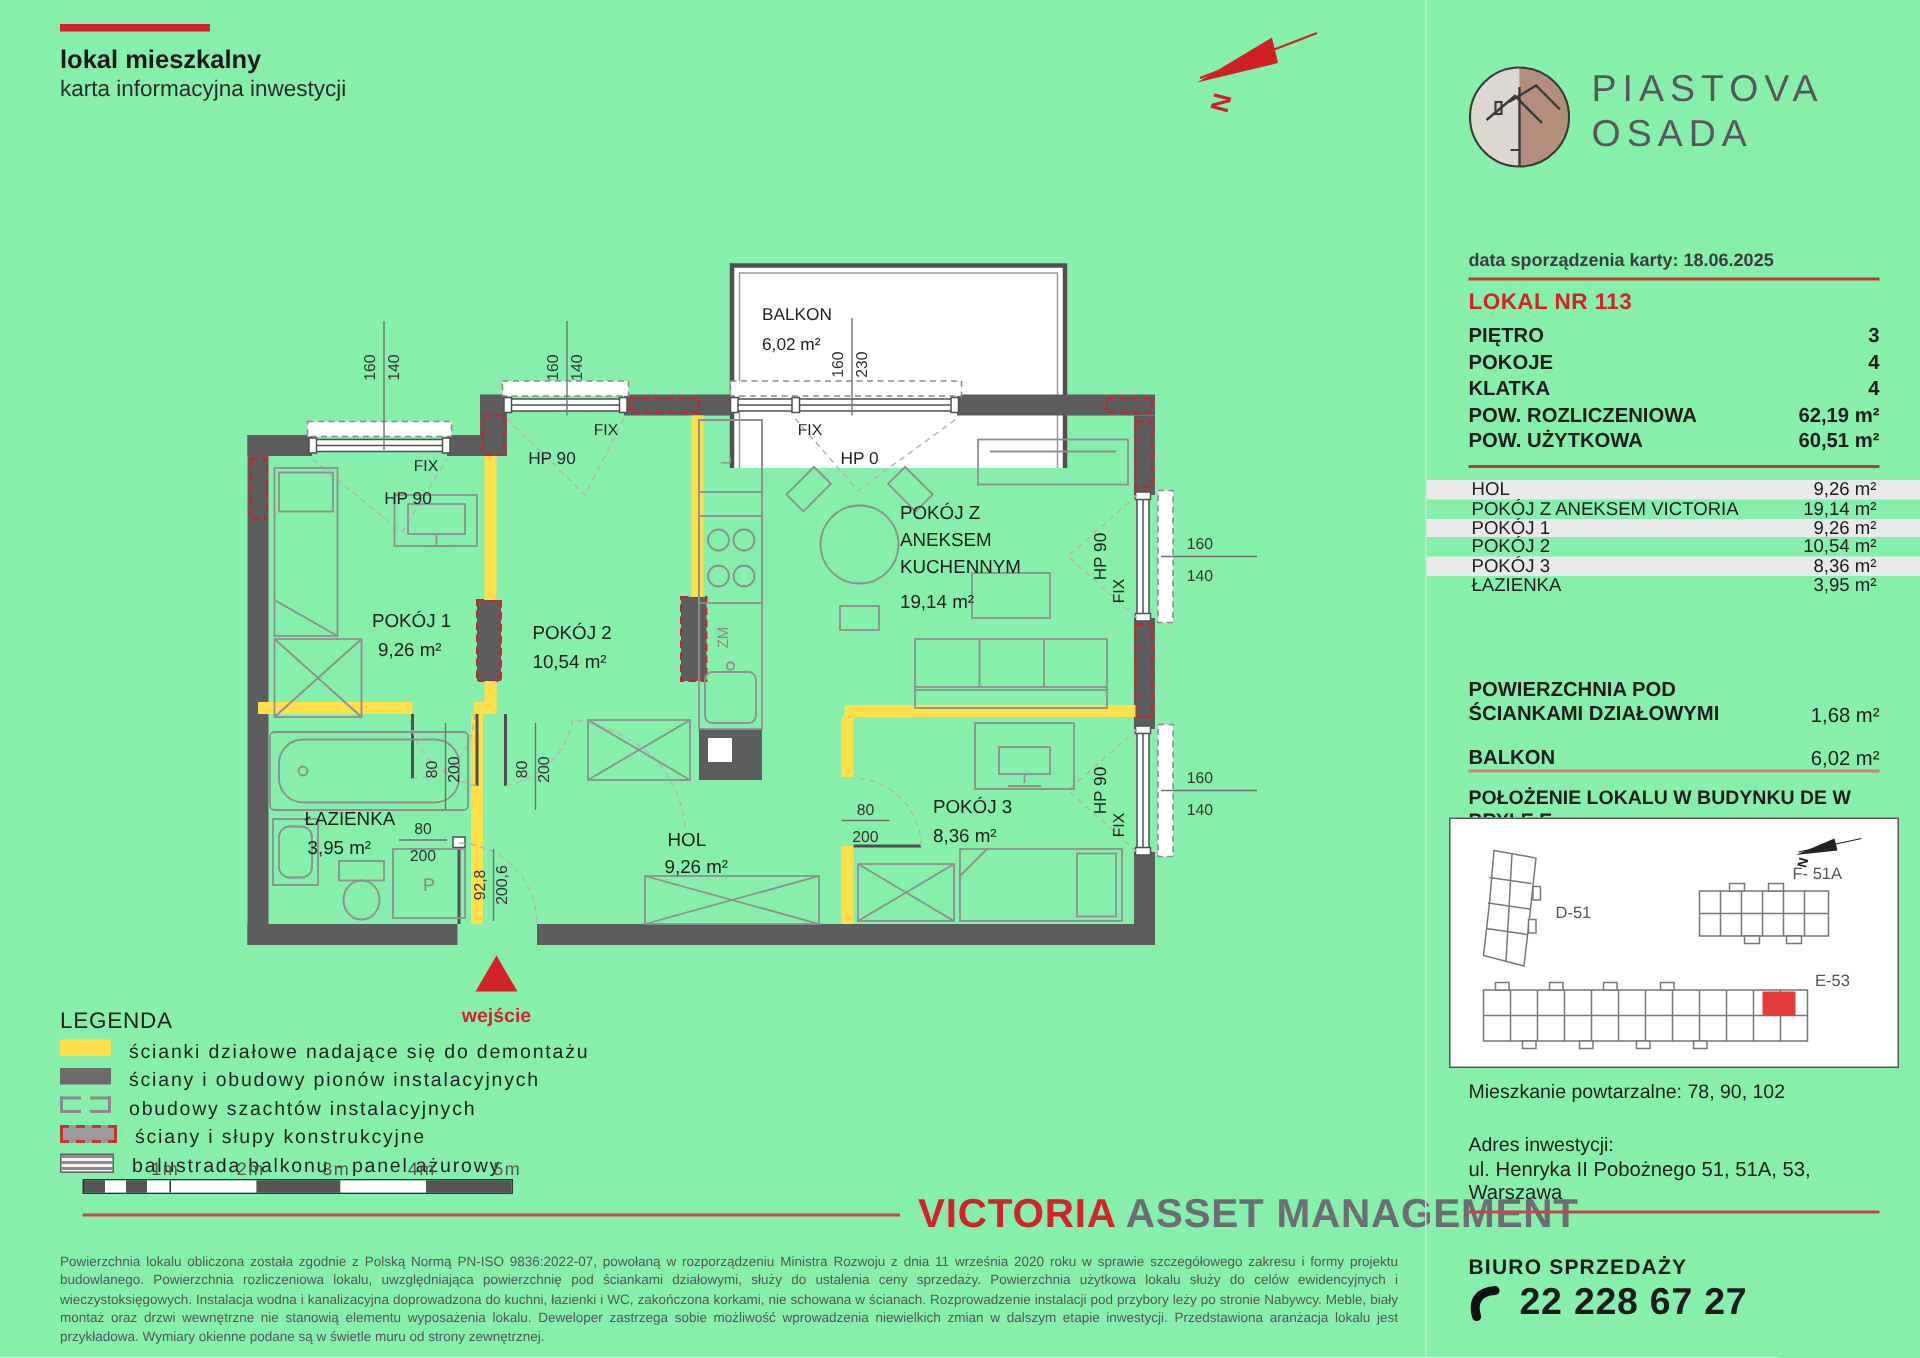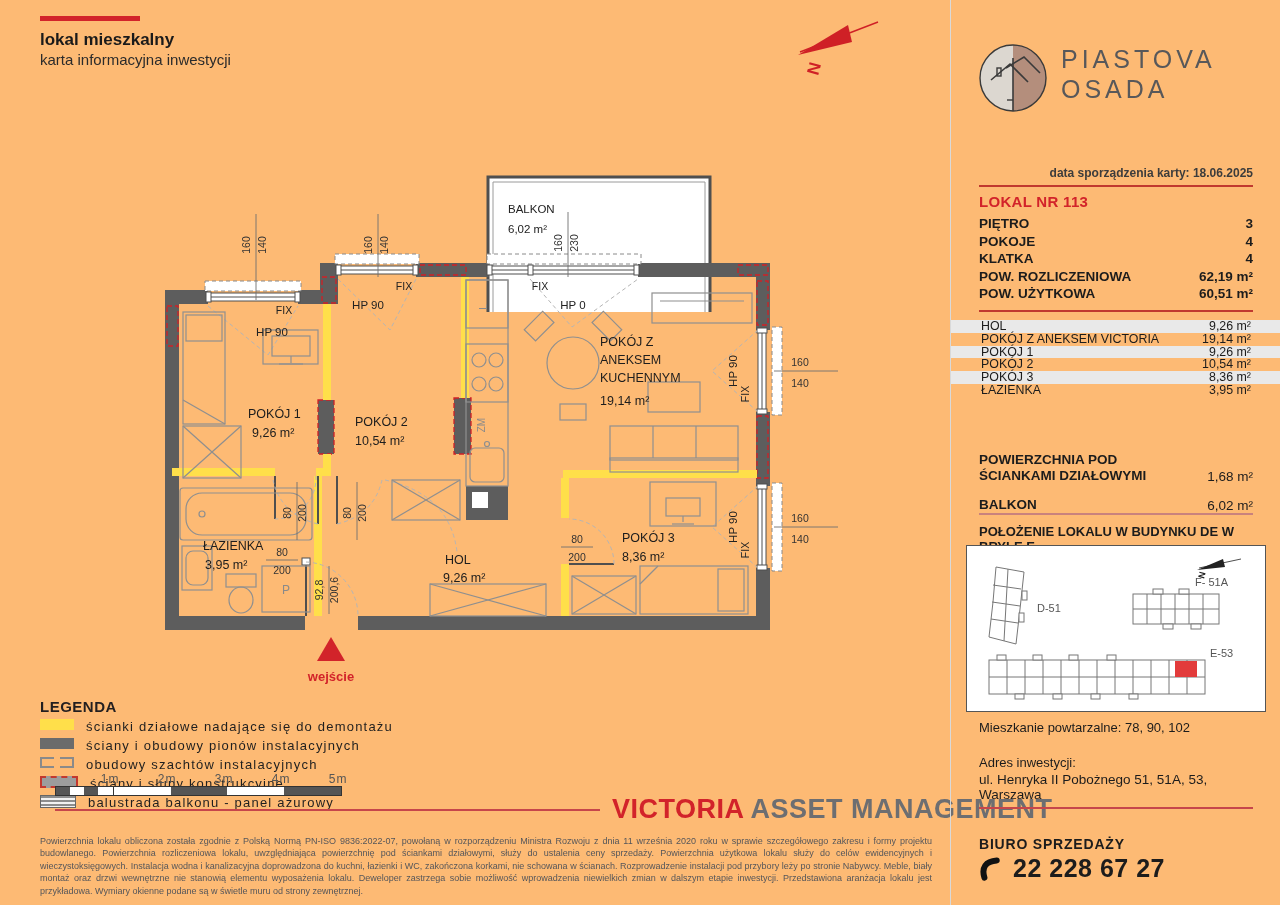--- a/index.html
+++ b/index.html
@@ -1,28 +1,28 @@
 <!DOCTYPE html>
 <html><head>
 <meta charset="utf-8">
 <style>
   html,body{margin:0;padding:0;background:#fff;}
-  .page{position:relative;width:1280px;height:905px;background:#fdba74;overflow:hidden;
+  .page{position:relative;width:1280px;height:905px;background:#86efac;overflow:hidden;
         font-family:"Liberation Sans",sans-serif;color:#231f20;}
   
   .hdr{position:absolute;left:40px;top:16px;}
   .hdr .bar{width:100px;height:5px;background:#d2232a;margin-bottom:9px;}
   .hdr .t1{font-size:17px;font-weight:bold;color:#1a1a1a;line-height:20px;}
   .hdr .t2{font-size:15px;color:#2b2b2b;line-height:19px;}
   
   .plan-svg{position:absolute;left:0;top:0;width:950px;height:770px;}
   svg text{font-family:"Liberation Sans",sans-serif;}
   
   .legend{position:absolute;left:40px;top:672px;width:480px;}
-  .legend .ltitle{font-size:15px;font-weight:bold;letter-spacing:.5px;margin-bottom:4px;margin-top:26px;}
+  .legend .ltitle{font-size:15px;font-weight:normal;letter-spacing:.5px;margin-bottom:4px;}
   .lrow{display:flex;height:19px;}
   .lswatch{width:34px;height:11px;margin-right:12px;flex:0 0 34px;position:relative;}
   .sw-yellow{background:#ffdf4a;}
   .sw-grey{background:#6b6b6b;}
   .sw-shaft{display:flex;justify-content:space-between;background:transparent;}
   .sw-shaft i{display:block;width:12px;height:7px;border:2px solid #8a8a8a;}
   .sw-shaft i:first-child{border-right:none;}
   .sw-shaft i:last-child{border-left:none;}
   .sw-constr{background:#9c9c9c;border:2px dashed #c2382f;height:8px;}
   .sw-balustrade{background:repeating-linear-gradient(180deg,#8d8d8d 0 2px,#f2f2f2 2px 4px);border:1px solid #666;}
@@ -37,21 +37,21 @@
   .vlogo{position:absolute;left:612px;top:794px;font-size:27px;font-weight:bold;letter-spacing:.5px;white-space:nowrap;}
   .vlogo .v1{color:#d2232a;}
   .vlogo .v2{color:#6d6e71;}
   .fineprint{position:absolute;left:40px;top:835px;width:892px;font-size:9px;line-height:12.4px;
              text-align:justify;color:#55565a;}
   
   .rpanel{position:absolute;left:950px;top:0;width:330px;height:905px;border-left:1px solid #d9d9d9;}
   .brand{position:absolute;left:28px;top:44px;display:flex;}
   .brand-name{margin-left:14px;color:#58585a;font-size:25px;letter-spacing:4px;line-height:30px;}
   .date-row{position:absolute;left:28px;right:28px;top:166px;font-size:12px;font-weight:bold;color:#3c3c3c;
-            text-align:right;padding-bottom:5px;border-bottom:2px solid #c0392f;}
+            text-align:left;padding-bottom:5px;border-bottom:2px solid #c0392f;}
   .unit-title{position:absolute;left:28px;top:193px;font-size:15px;font-weight:bold;color:#d2232a;letter-spacing:.3px;}
   .specs{position:absolute;left:28px;right:28px;top:215px;}
   .srow{display:flex;justify-content:space-between;font-size:13.5px;font-weight:bold;line-height:17.6px;color:#1c1c1c;gap:27px;}
   .hr-red{position:absolute;left:28px;right:28px;top:310px;height:2px;background:#c0392f;}
   .rooms{position:absolute;left:0;right:0;top:306px;margin-top:14px;}
   .rrow{display:flex;justify-content:space-between;font-size:12.4px;line-height:12.8px;color:#1c1c1c;
         padding:0 30px;}
   .rrow.alt{background:#e9e9e9;}
   .extras{position:absolute;left:28px;right:28px;top:452px;}
   .erow{display:flex;justify-content:space-between;align-items:flex-end;font-size:13.5px;color:#1c1c1c;}

